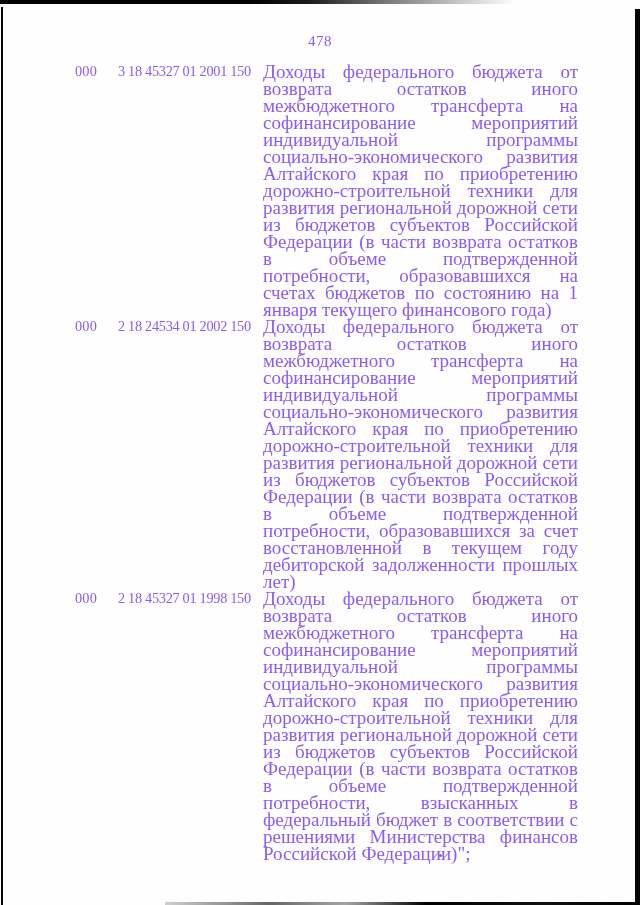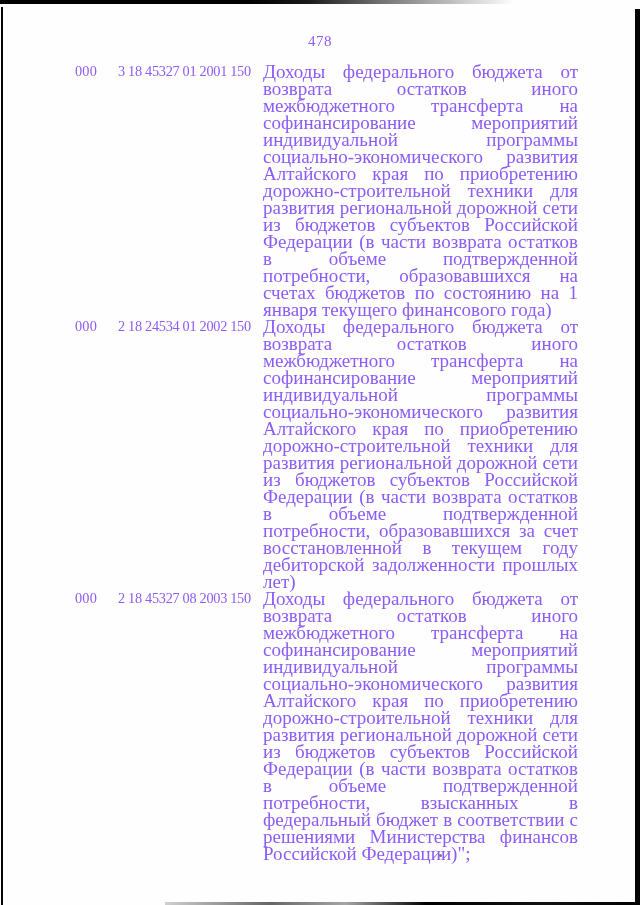--- a/index.html
+++ b/index.html
@@ -104,19 +104,19 @@
     </div>
 
     <div class="row">
       <div class="col-admin">000</div>
       <div class="col-code">2 18 24534 01 2002 150</div>
       <div class="col-desc">Доходы федерального бюджета от возврата остатков иного межбюджетного трансферта на софинансирование мероприятий индивидуальной программы социально-экономического развития Алтайского края по приобретению дорожно-строительной техники для развития региональной дорожной сети из бюджетов субъектов Российской Федерации (в части возврата остатков в объеме подтвержденной потребности, образовавшихся за счет восстановленной в текущем году дебиторской задолженности прошлых лет)</div>
     </div>
 
     <div class="row">
       <div class="col-admin">000</div>
-      <div class="col-code">2 18 45327 08 2003 150</div>
+      <div class="col-code">2 18 45327 01 1998 150</div>
       <div class="col-desc">Доходы федерального бюджета от возврата остатков иного межбюджетного трансферта на софинансирование мероприятий индивидуальной программы социально-экономического развития Алтайского края по приобретению дорожно-строительной техники для развития региональной дорожной сети из бюджетов субъектов Российской Федерации (в части возврата остатков в объеме подтвержденной потребности, взысканных в федеральный бюджет в соответствии с решениями Министерства финансов Российской Федерации)";</div>
     </div>
 
   </div>
 
 </div>
 
 </body></html>

